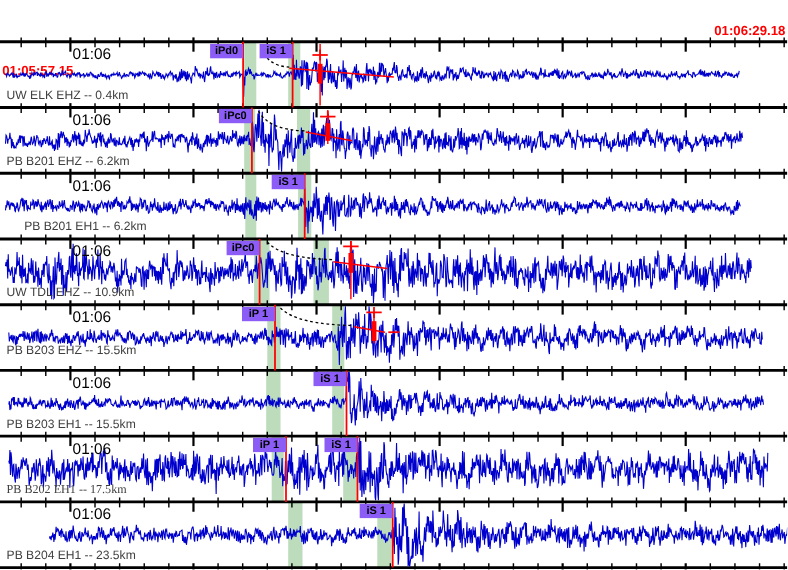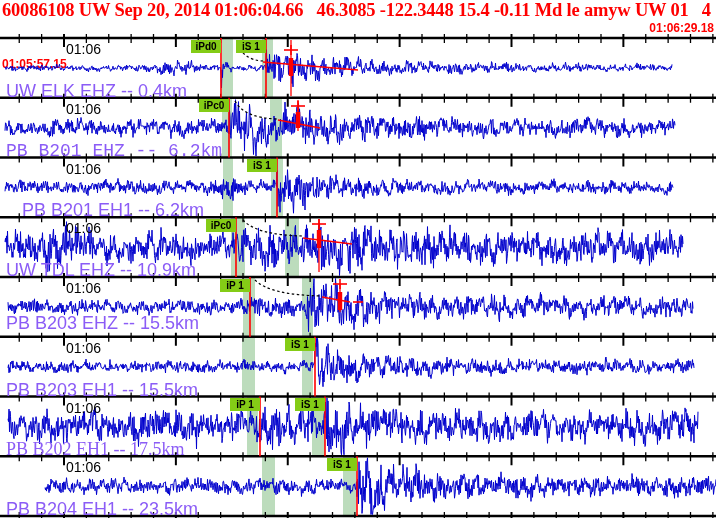--- a/index.html
+++ b/index.html
@@ -5,29 +5,28 @@
   html,body{margin:0;padding:0;background:#fff;}
   .wrap{position:relative;width:716px;height:518px;background:#ffffff;overflow:hidden;
         font-family:"Liberation Sans",sans-serif;}
   .title{position:absolute;top:0px;left:2px;width:714px;color:#ff0000;
          font-family:"Liberation Serif",serif;font-weight:bold;font-size:18.5px;
          white-space:pre;letter-spacing:-0.2px;}
   .subtime{position:absolute;top:21px;color:#ff0000;font-weight:bold;font-size:12px;}
   .subtime.left{left:2px;margin-top:36px;} .subtime.right{right:2px;text-align:right;}
   svg{position:absolute;left:0;top:0;}
   .tlabel{position:absolute;color:#000;font-size:14px;white-space:pre;}
-  .slabel{position:absolute;color:#8b5cf6;font-size:18px;white-space:pre;}
-  .flag{position:absolute;width:30px;height:13px;background:#84cc16;color:#000;
+  .slabel{position:absolute;color:#404040;font-size:11px;white-space:pre;}
+  .flag{position:absolute;width:30px;height:13px;background:#8b5cf6;color:#000;
         font-weight:bold;font-size:10px;line-height:13px;text-align:center;white-space:pre;}
 </style>
 </head>
 <body>
 
 <div class="wrap">
-  <div class="title">60086108 UW Sep 20, 2014 01:06:04.66   46.3085 -122.3448 15.4 -0.11 Md le amyw UW 01   4</div>
   <div class="subtime left">01:05:57.15</div>
   <div class="subtime right">01:06:29.18</div>
   <svg id="cv" width="716" height="518">
       <rect x="222" y="38" width="11" height="59.75" fill="#bcdcbc"></rect>
       <rect x="262" y="38" width="11" height="59.75" fill="#bcdcbc"></rect>
       <rect x="222" y="97.75" width="10" height="59.75" fill="#bcdcbc"></rect>
       <rect x="270" y="97.75" width="12" height="59.75" fill="#bcdcbc"></rect>
       <rect x="223" y="157.5" width="10" height="59.75" fill="#bcdcbc"></rect>
       <rect x="271" y="157.5" width="12" height="59.75" fill="#bcdcbc"></rect>
       <rect x="231" y="217.25" width="14" height="59.75" fill="#bcdcbc"></rect>
@@ -384,21 +383,21 @@
   <div id="overlays">
   <div class="panel">
     <span class="tlabel" style="left: 66px; top: 41px;">01:06</span>
     <span class="slabel" style="left: 6px; top: 80.75px;">UW ELK EHZ -- 0.4km</span>
   <div class="flag" style="left: 191px; top: 39.5px;">iPd0</div>
         <div class="flag" style="left: 236px; top: 39.5px;">iS 1</div>
       </div>
 
   <div class="panel">
     <span class="tlabel" style="left: 66px; top: 100.75px;">01:06</span>
-    <span class="slabel" style="left: 6px; top: 140.5px; font-family: Liberation Mono, monospace;">PB B201 EHZ -- 6.2km</span>
+    <span class="slabel" style="left: 6px; top: 140.5px;">PB B201 EHZ -- 6.2km</span>
   <div class="flag" style="left: 199px; top: 99.25px;">iPc0</div>
       </div>
 
   <div class="panel">
     <span class="tlabel" style="left: 66px; top: 160.5px;">01:06</span>
     <span class="slabel" style="left: 22px; top: 200.25px;">PB B201 EH1 -- 6.2km</span>
   <div class="flag" style="left: 247px; top: 159px;">iS 1</div>
       </div>
 
   <div class="panel">

